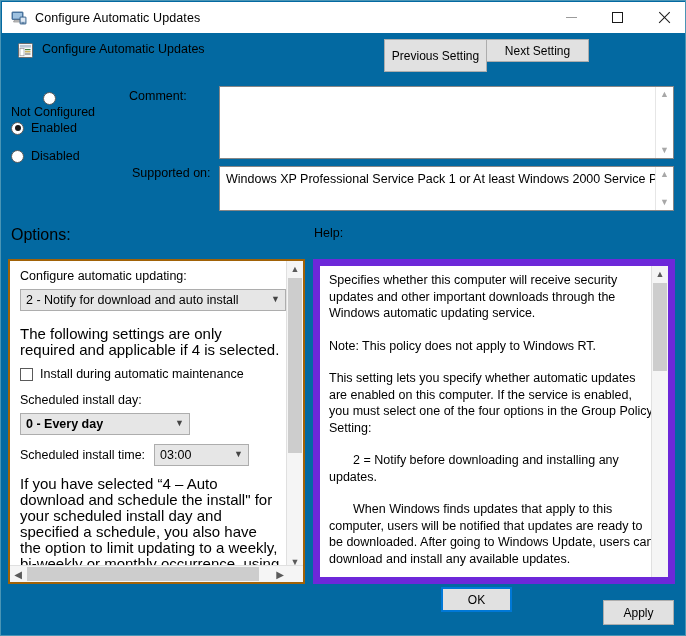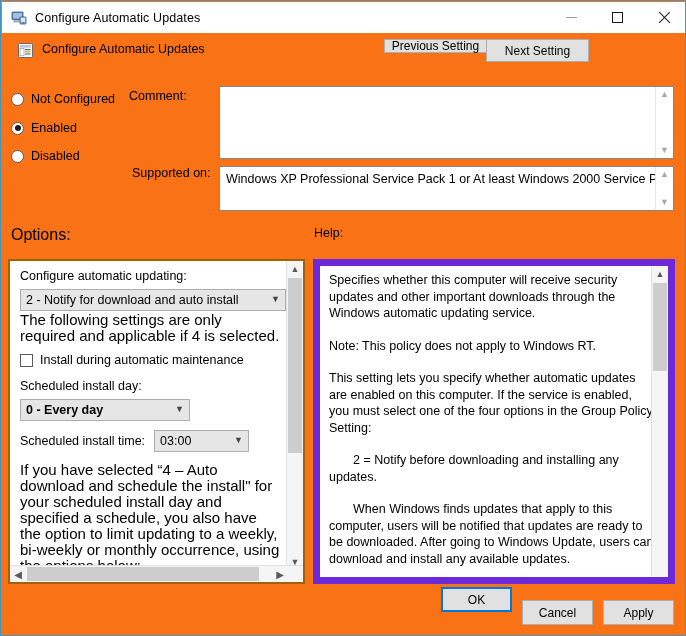--- a/index.html
+++ b/index.html
@@ -8,21 +8,21 @@
     background: #ffffff;
   }
   body {
     font-family: "Liberation Sans", sans-serif;
   }
   #window {
     position: relative;
     width: 686px;
     height: 636px;
     box-sizing: border-box;
-    background: #f97316;
+    background: #0369a1;
     border: 1px solid #4a95b5;
     overflow: hidden;
     font-size: 12px;
     color: #000000;
   }
   
   .titlebar {
     position: absolute;
     left: 1px; top: 1px;
     width: 684px;
@@ -107,36 +107,36 @@
     text-align: center;
     line-height: 1;
     display: flex;
     align-items: center;
     justify-content: center;
     padding: 0;
   }
   .btn-prev {
     position: absolute;
     left: 382px; top: 0px;
-    width: 103px; height: 14px; text-align: center;
+    width: 103px; height: 33px; text-align: center;
   }
   .btn-next {
     position: absolute;
     left: 484px; top: 0px;
     width: 103px; height: 23px;
   }
 
   
   .radio-row {
     position: absolute;
     display: flex;
     align-items: center;
     left: 10px;
   }
-  .radio-row.r1 { top: 91px; }
+  .radio-row.r1 { top: 91px; flex-direction: column; }
   .radio-row.r2 { top: 120px; }
   .radio-row.r3 { top: 148px; }
   .radio-dot {
     width: 13px; height: 13px;
     border-radius: 50%;
     border: 1px solid #5a5a5a;
     background: #ffffff;
     box-sizing: border-box;
     position: relative;
     flex: none;
@@ -255,21 +255,21 @@
   }
   .combo .chev {
     position: absolute;
     right: 6px; top: 50%;
     margin-top: -3px;
     width: 8px; height: 5px;
     color: #444;
     font-size: 9px;
     line-height: 5px;
   }
-  .combo-main { width: 266px; margin-bottom: 1px; }
+  .combo-main { width: 266px; margin-bottom: 15px; }
   .combo-day  { width: 170px; margin-bottom: 9px; font-weight: bold; }
   .combo-time { width: 95px; }
   .opt-para {
     font-size: 15px;
     line-height: 16px;
     margin-bottom: 9px;
   }
   .chk-row {
     display: flex;
     align-items: center;
@@ -550,16 +550,15 @@
 
     </div>
     <div class="help-vsb">
       <div class="arrow-up">▲</div>
       <div class="thumb"></div>
       <div class="arrow-dn">▼</div>
     </div>
   </div>
 
   <button class="btn btn-ok">OK</button>
-  <button class="btn btn-cancel">Cancel</button>
   <button class="btn btn-apply">Apply</button>
 
 </div>
 
 </body></html>

